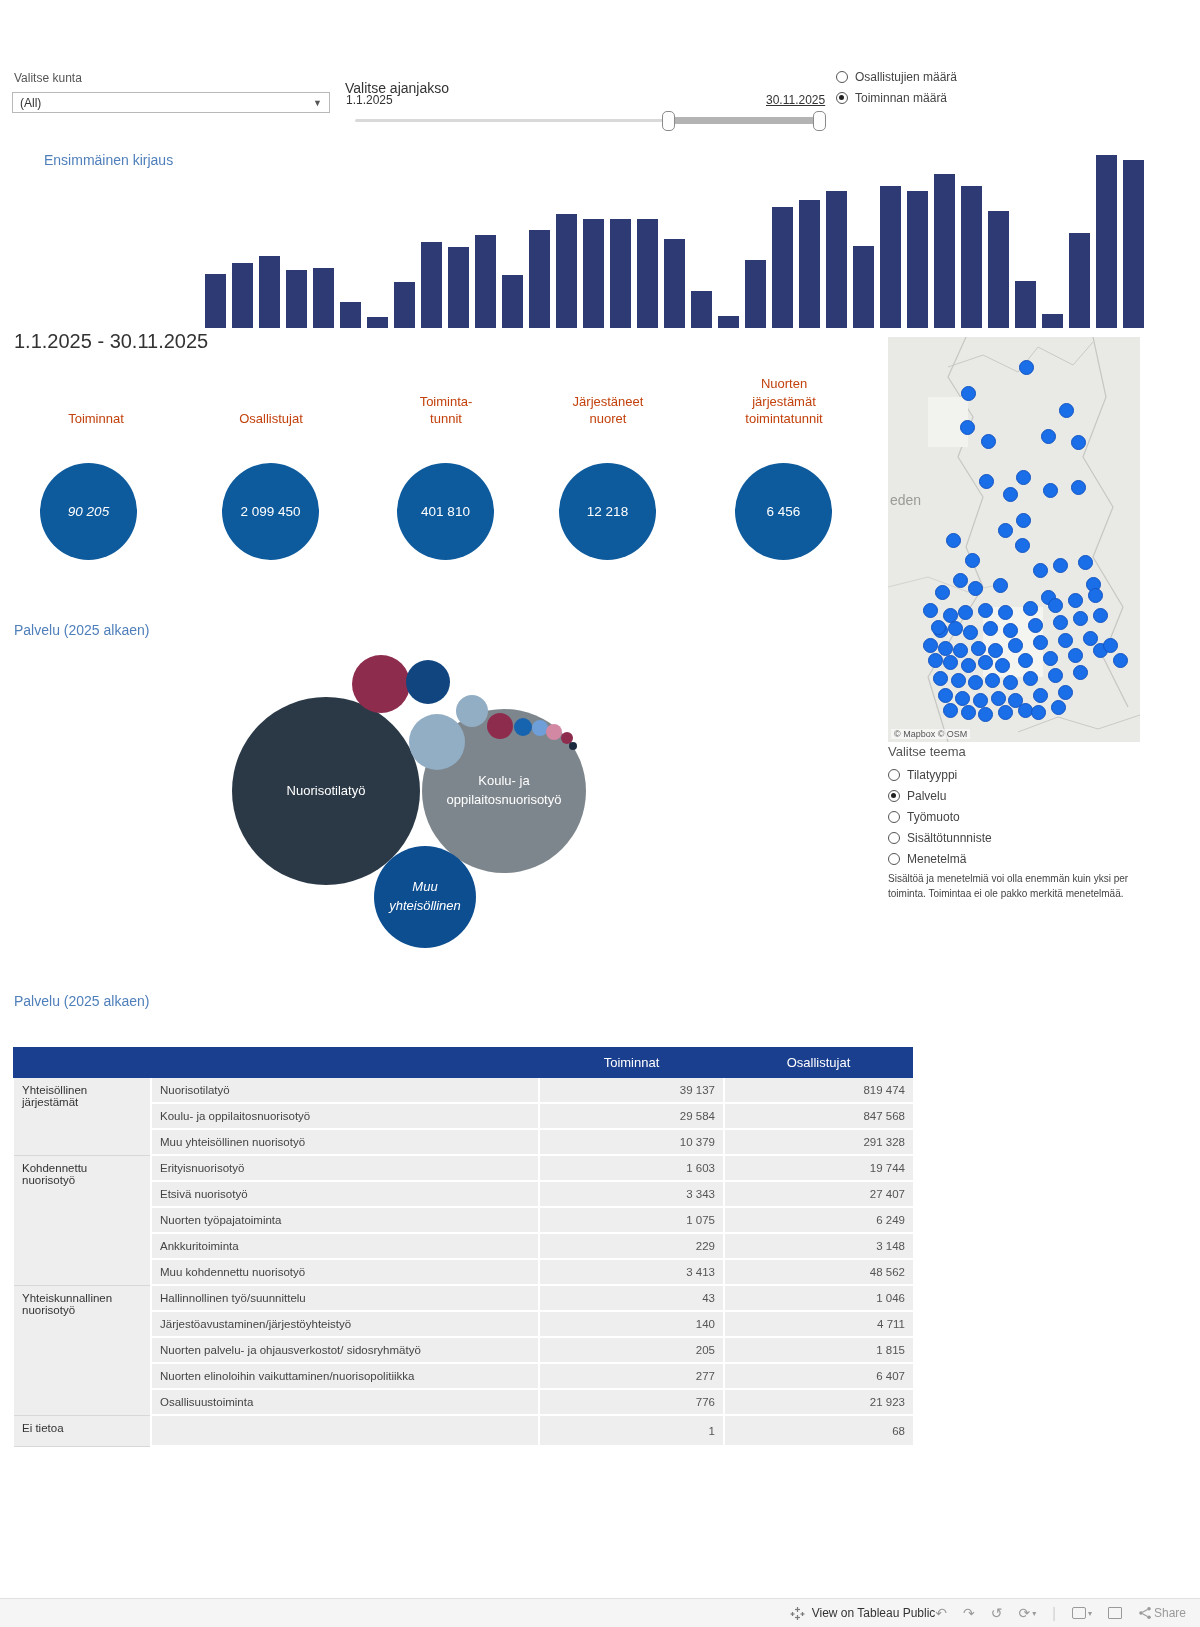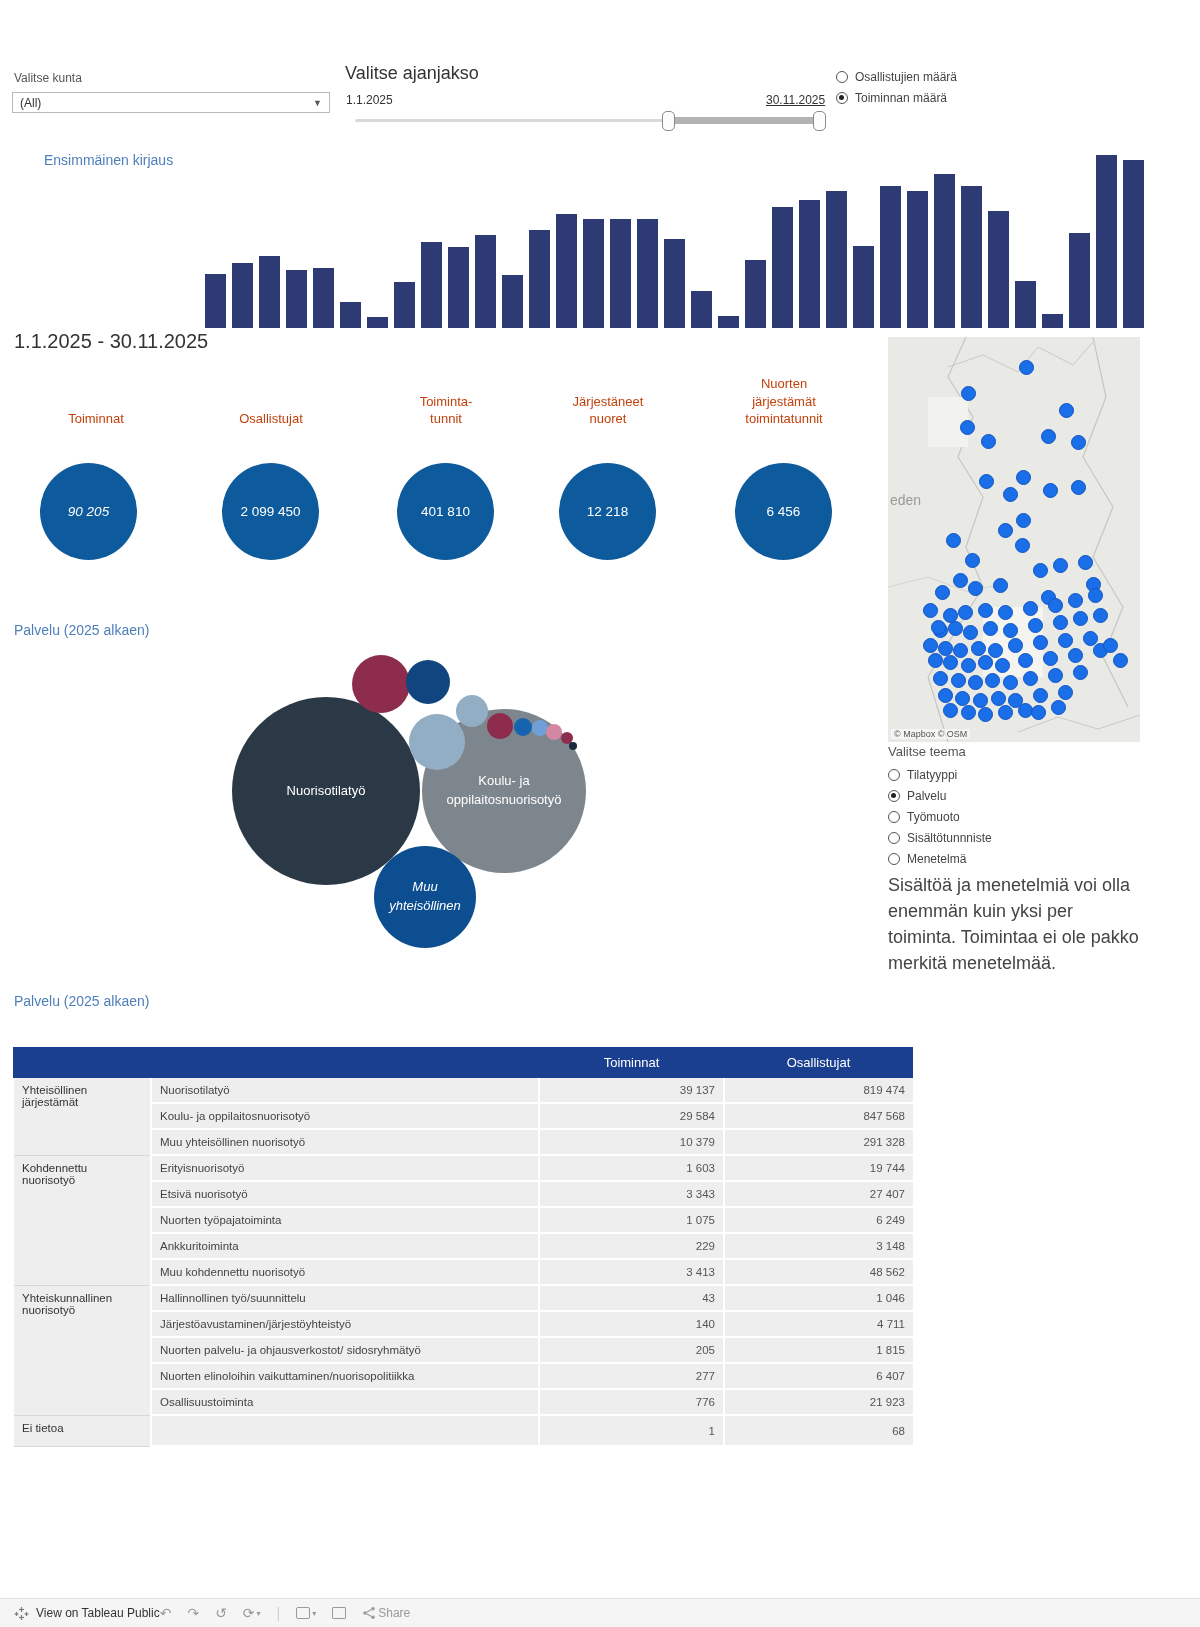--- a/index.html
+++ b/index.html
@@ -11,21 +11,21 @@
   #header{left:0;top:0;width:1200px;height:62px;background:#2e3a73;}
   #header-title{left:16px;top:19px;font-size:19px;font-weight:bold;color:#e8d5e4;letter-spacing:.2px;}
   .hdr-btn{width:46px;height:46px;border-radius:50%;top:9px;display:flex;flex-direction:column;align-items:center;justify-content:center;cursor:pointer;}
   #btn-kartta{left:938px;background:#0e4f9e;}
   #btn-tutki{left:1026px;background:#0d5bad;}
   .hdr-btn .lbl{font-size:5px;color:#f0c9dd;line-height:1.1;text-align:center;font-weight:bold;}
 
   
   .small-label{font-size:12px;color:#555;}
   #kunta-dd{left:12px;top:92px;width:318px;height:21px;border:1px solid #b9b9b9;background:#fff;font-size:12px;color:#333;display:flex;align-items:center;justify-content:space-between;padding:0 7px;box-sizing:border-box;}
-  #ajanjakso-title{left:345px;top:63px;font-size:18px;color:#333;}
+  #ajanjakso-title{left:345px;top:80px;font-size:14px;color:#333;}
   .date-lbl{top:93px;font-size:12px;color:#333;}
   #slider-track{left:355px;top:119px;width:465px;height:3px;background:#d9d9d9;border-radius:2px;}
   #slider-active{left:668px;top:117px;width:150px;height:7px;background:#b3b3b3;border-radius:3px;}
   .slider-handle{top:111px;width:11px;height:18px;background:#fdfdfd;border:1px solid #8a8a8a;border-radius:5px;}
   .radio-row{display:flex;align-items:center;gap:7px;font-size:12px;color:#444;margin-bottom:7px;}
   .radio{width:12px;height:12px;border:1.5px solid #555;border-radius:50%;box-sizing:border-box;position:relative;flex:0 0 auto;background:#fff;}
   .radio.sel::after{content:"";position:absolute;left:2px;top:2px;width:5px;height:5px;border-radius:50%;background:#222;}
 
   
   .blue-heading{font-size:14px;color:#4e7fba;}
@@ -44,34 +44,34 @@
   .map-dot{position:absolute;width:15px;height:15px;border-radius:50%;background:#1a6fe9;border:1.5px solid #1254c2;box-sizing:border-box;}
   #map-attrib{left:3px;bottom:3px;font-size:9px;color:#555;background:rgba(255,255,255,.55);padding:0 3px;position:absolute;}
   #map-region-label{left:2px;top:155px;font-size:14px;color:#9a9a97;position:absolute;}
 
   
   .bubble{position:absolute;border-radius:50%;display:flex;align-items:center;justify-content:center;text-align:center;color:#fff;font-size:13px;line-height:1.45;white-space:pre-line;}
 
   
   #theme-box{left:888px;top:744px;width:256px;}
   #theme-title{font-size:13px;color:#555;margin-bottom:9px;}
-  #note-text{left:888px;top:872px;width:252px;font-size:18px;color:#444;line-height:1.45;}
+  #note-text{left:888px;top:872px;width:252px;font-size:10px;color:#444;line-height:1.45;}
 
   
   #table-title{left:14px;top:993px;}
   #data-table{left:12px;top:1047px;border-collapse:collapse;table-layout:fixed;font-size:11.5px;}
   #data-table th{background:#1a3f8e;color:#fff;font-weight:normal;font-size:13px;height:29px;text-align:center;}
   #data-table td{background:#eeeeef;border-bottom:2px solid #fff;border-left:2px solid #fff;height:24px;padding:0 8px;color:#444;}
   #data-table td.grp{vertical-align:top;padding-top:6px;color:#333;border-bottom:1px solid #d8d8d8;}
   #data-table td.num{text-align:right;color:#555;}
   #data-table col.c1{width:138px;} #data-table col.c2{width:388px;}
   #data-table col.c3{width:185px;} #data-table col.c4{width:189px;}
 
   
-  #footer{left:0;top:1598px;width:1200px;height:29px;background:#f5f5f5;border-top:1px solid #e1e1e1;display:flex;align-items:center;justify-content:flex-start;padding:0 14px;box-sizing:border-box;}
+  #footer{left:0;top:1598px;width:1200px;height:29px;background:#f5f5f5;border-top:1px solid #e1e1e1;display:flex;align-items:center;justify-content:flex-end;padding:0 14px;box-sizing:border-box;}
   #footer-left{display:flex;align-items:center;gap:7px;font-size:12px;color:#333;}
   #footer-right{display:flex;align-items:center;gap:16px;color:#9a9a9a;font-size:14px;}
   .ficon{display:inline-flex;align-items:center;gap:2px;cursor:pointer;}
   .caret{font-size:8px;}
   .fbox{width:12px;height:10px;border:1.5px solid #9a9a9a;border-radius:2px;display:inline-block;}
   .fsep{color:#d0d0d0;}
 </style>
 </head>
 <body>
 

